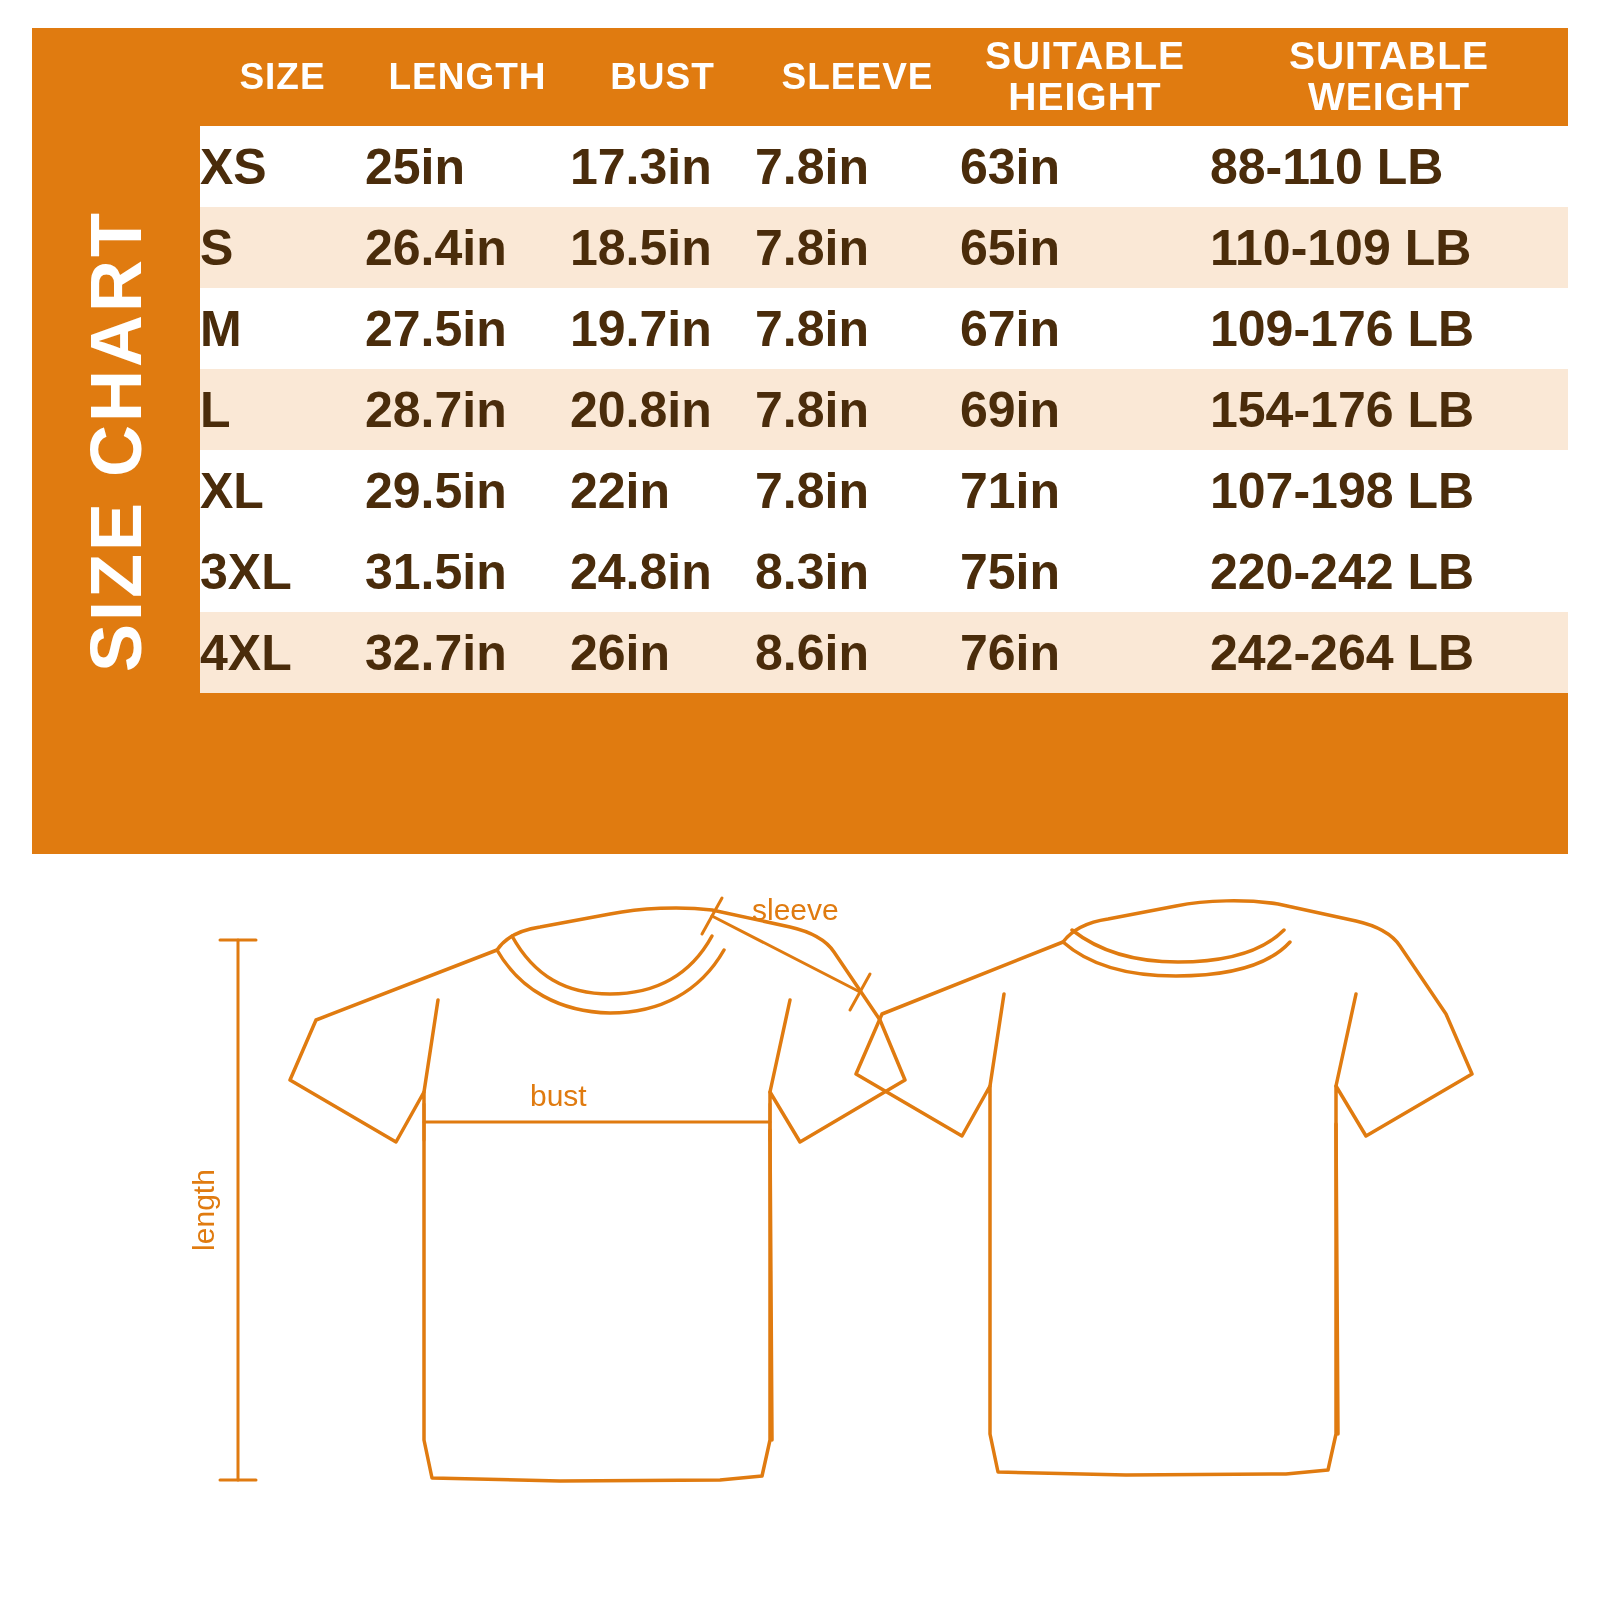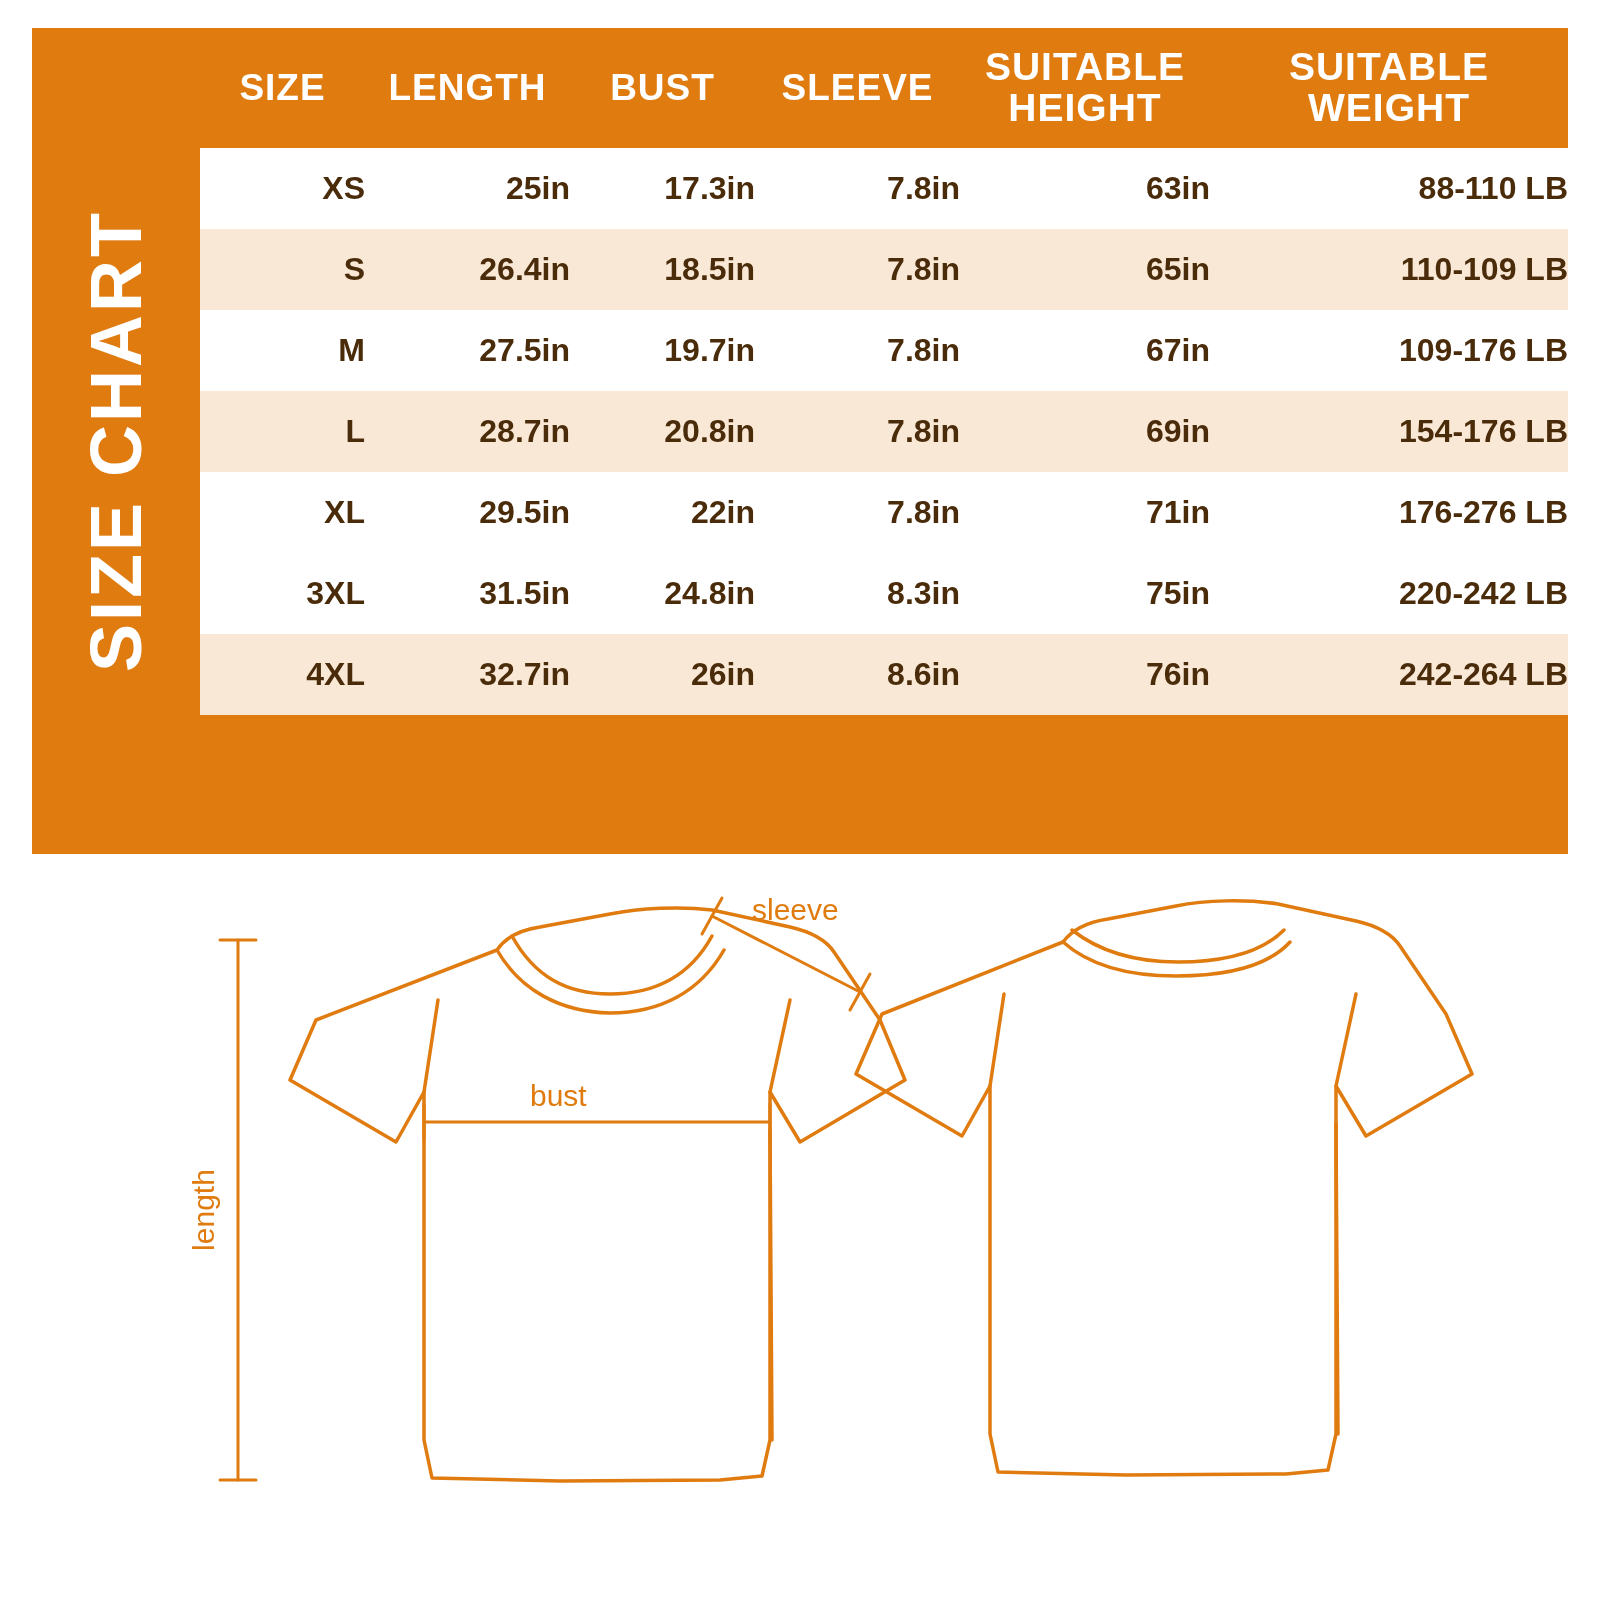--- a/index.html
+++ b/index.html
@@ -55,33 +55,33 @@
     border-collapse: collapse;
     width: 100%;
     table-layout: fixed;
   }
   table.size-table th {
     color: #ffffff;
     font-size: 37px;
     font-weight: bold;
     letter-spacing: 1px;
     padding: 0;
-    height: 120px;
+    height: 98px;
     vertical-align: middle;
     line-height: 1.05;
     font-family: "Liberation Sans", sans-serif;
   }
   table.size-table th.small-head {
     font-size: 39px;
   }
   table.size-table td {
     color: #4A2C0B;
-    font-size: 32px;
+    font-size: 50px;
     font-weight: bold;
-    text-align: right;
+    text-align: left;
     height: 81px;
     padding: 0;
     font-family: "Liberation Sans", sans-serif;
   }
   table.size-table tbody tr.row-white td { background: #ffffff; }
   table.size-table tbody tr.row-tint td { background: #FAE8D6; }
 
   
   col.c-size   { width: 165px; }
   col.c-len    { width: 205px; }
@@ -173,21 +173,21 @@
           <td>7.8in</td>
           <td>69in</td>
           <td>154-176 LB</td>
         </tr>
         <tr class="row-white">
           <td>XL</td>
           <td>29.5in</td>
           <td>22in</td>
           <td>7.8in</td>
           <td>71in</td>
-          <td>176-276 LB</td>
+          <td>107-198 LB</td>
         </tr>
         <tr class="row-white">
           <td>3XL</td>
           <td>31.5in</td>
           <td>24.8in</td>
           <td>8.3in</td>
           <td>75in</td>
           <td>220-242 LB</td>
         </tr>
         <tr class="row-tint">

